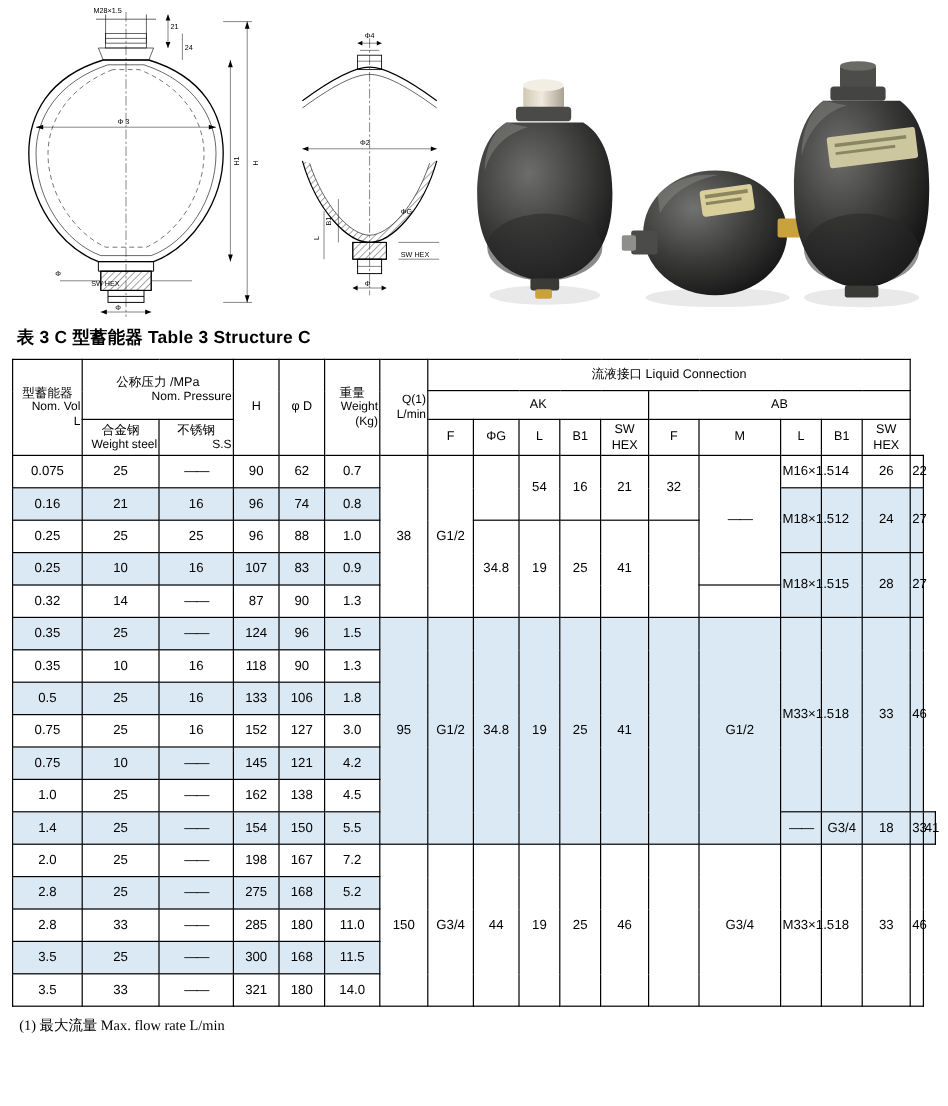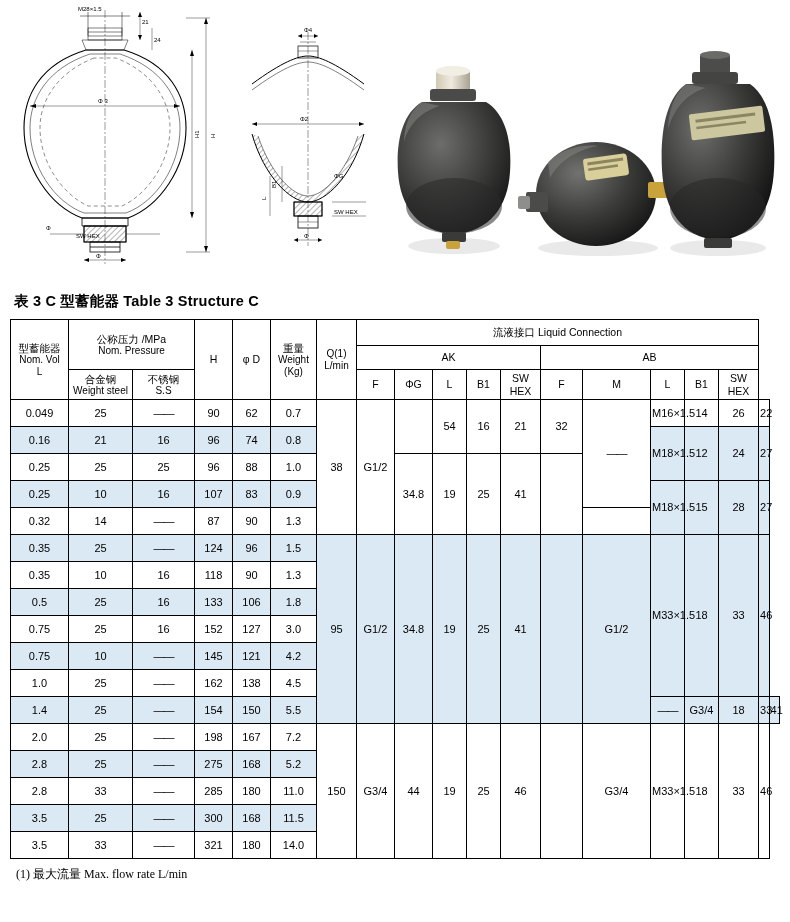--- a/index.html
+++ b/index.html
@@ -40,21 +40,21 @@
   .draw2 { left: 232px; width: 140px; height: 262px; }
 
   
   .photo { position: absolute; }
   .photo1 { left: 382px; top: 50px; width: 125px; height: 200px; }
   .photo2 { left: 508px; top: 128px; width: 160px; height: 122px; }
   .photo3 { left: 650px; top: 42px; width: 120px; height: 210px; }
 
   
   .caption {
-    margin: 24px 0 8px 4px;
+    margin: 4px 0 8px 4px;
     font-size: 14.5px;
     font-weight: bold;
     letter-spacing: 0.2px;
   }
 
   
   table.spec {
     border-collapse: collapse;
     width: 770px;
     margin: 0 auto;
@@ -66,21 +66,21 @@
     text-align: center;
     vertical-align: middle;
     padding: 1px 1px;
     font-weight: normal;
     line-height: 1.15;
   }
   table.spec thead td {
     font-size: 10.5px;
   }
   .hdr-cn { font-size: 10.5px; }
-  .hdr-small { font-size: 10px; }
+  .hdr-small { font-size: 10px; text-align: right; }
   .row-alt td { background: #dbe9f4; }
   .rowh { height: 27px; }
   .dash { letter-spacing: -1px; }
 
   .footnote {
     margin: 7px 0 0 6px;
     font-size: 12px;
     font-family: Liberation Serif, serif;
   }
 </style>
@@ -351,21 +351,21 @@
         <td>F</td>
         <td>M</td>
         <td>L</td>
         <td>B1</td>
         <td class="hdr-small">SW HEX</td>
       </tr>
     </thead>
     <tbody>
 
       <tr class="rowh">
-        <td>0.049</td>
+        <td>0.075</td>
         <td>25</td>
         <td class="dash">——</td>
         <td>90</td>
         <td>62</td>
         <td>0.7</td>
         <td rowspan="5">38</td>
         <td rowspan="5">G1/2</td>
         <td rowspan="2"></td>
         <td rowspan="2">54</td>
         <td rowspan="2">16</td>

